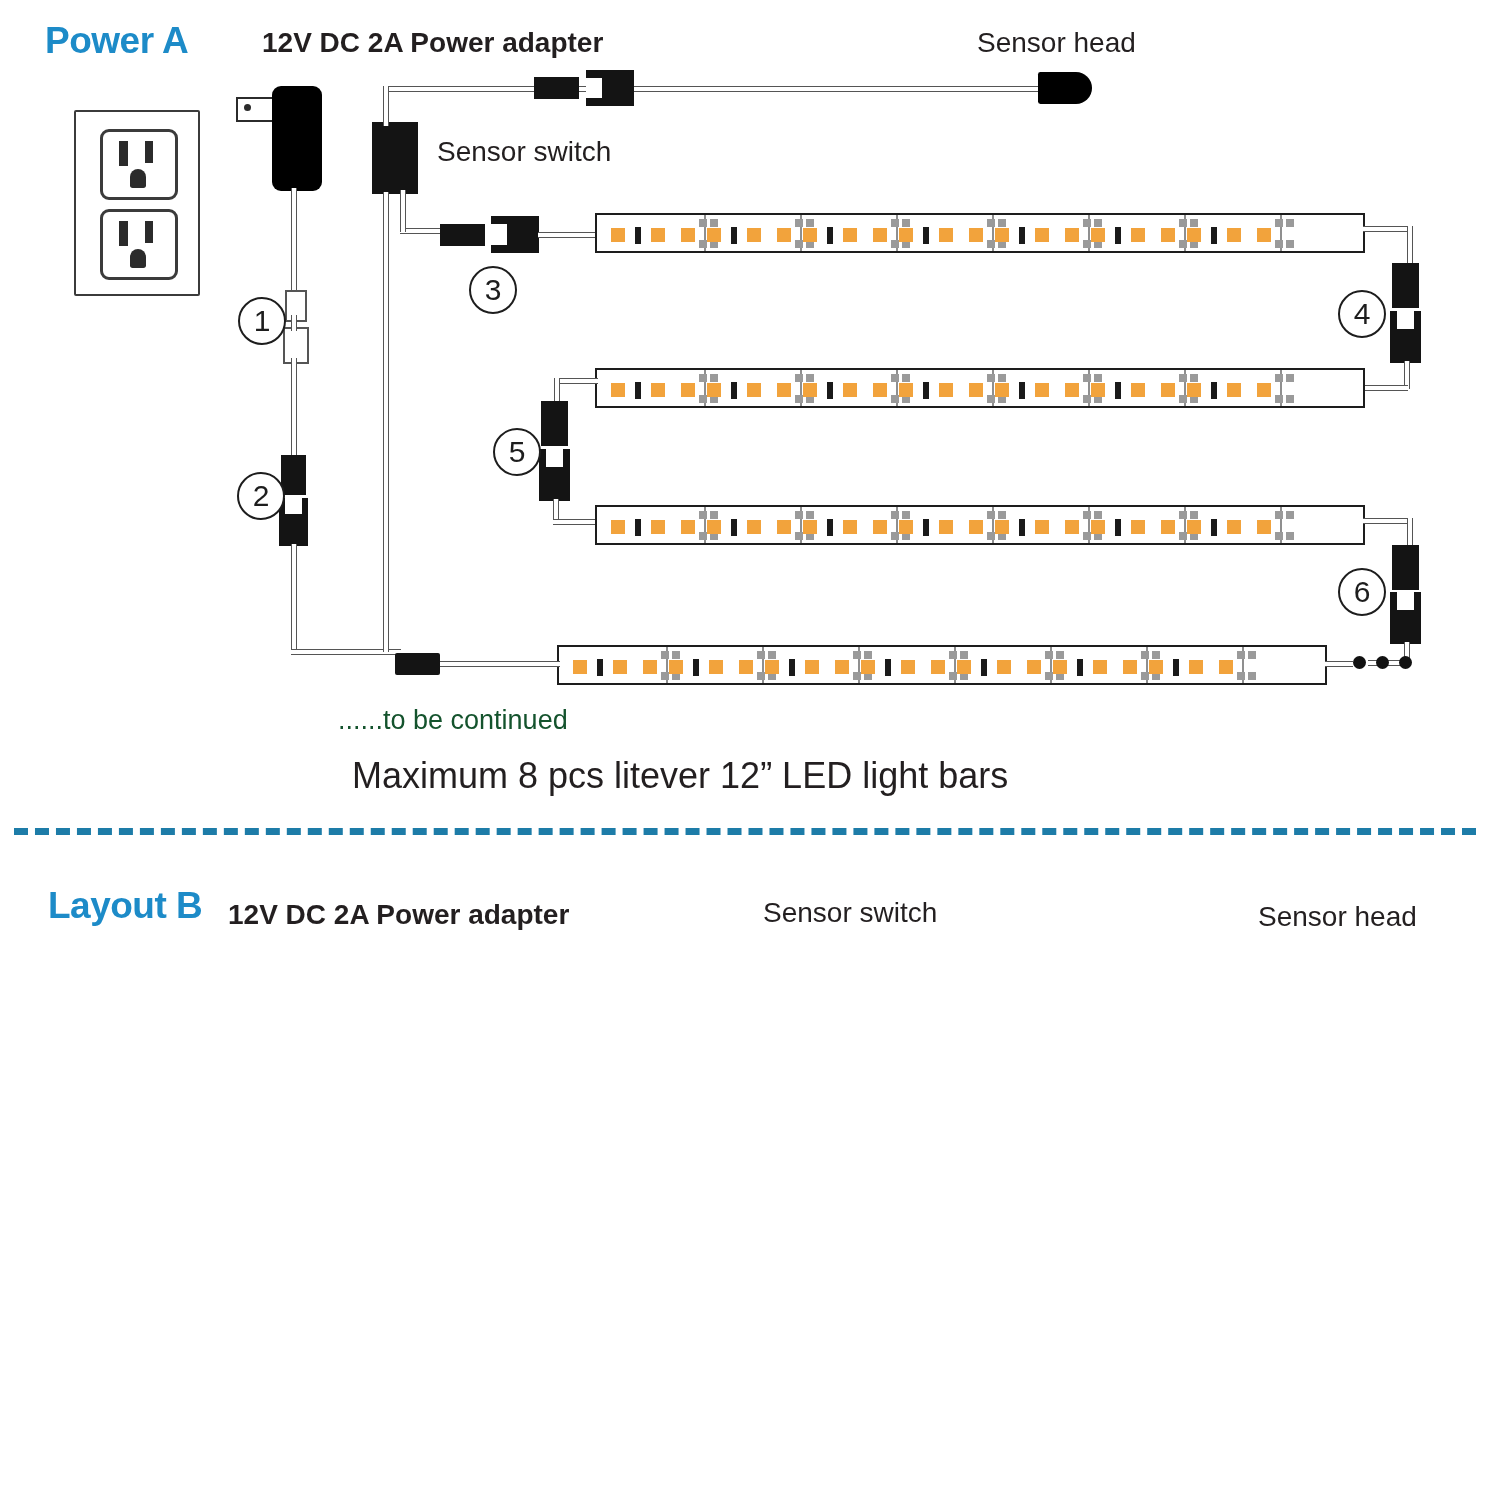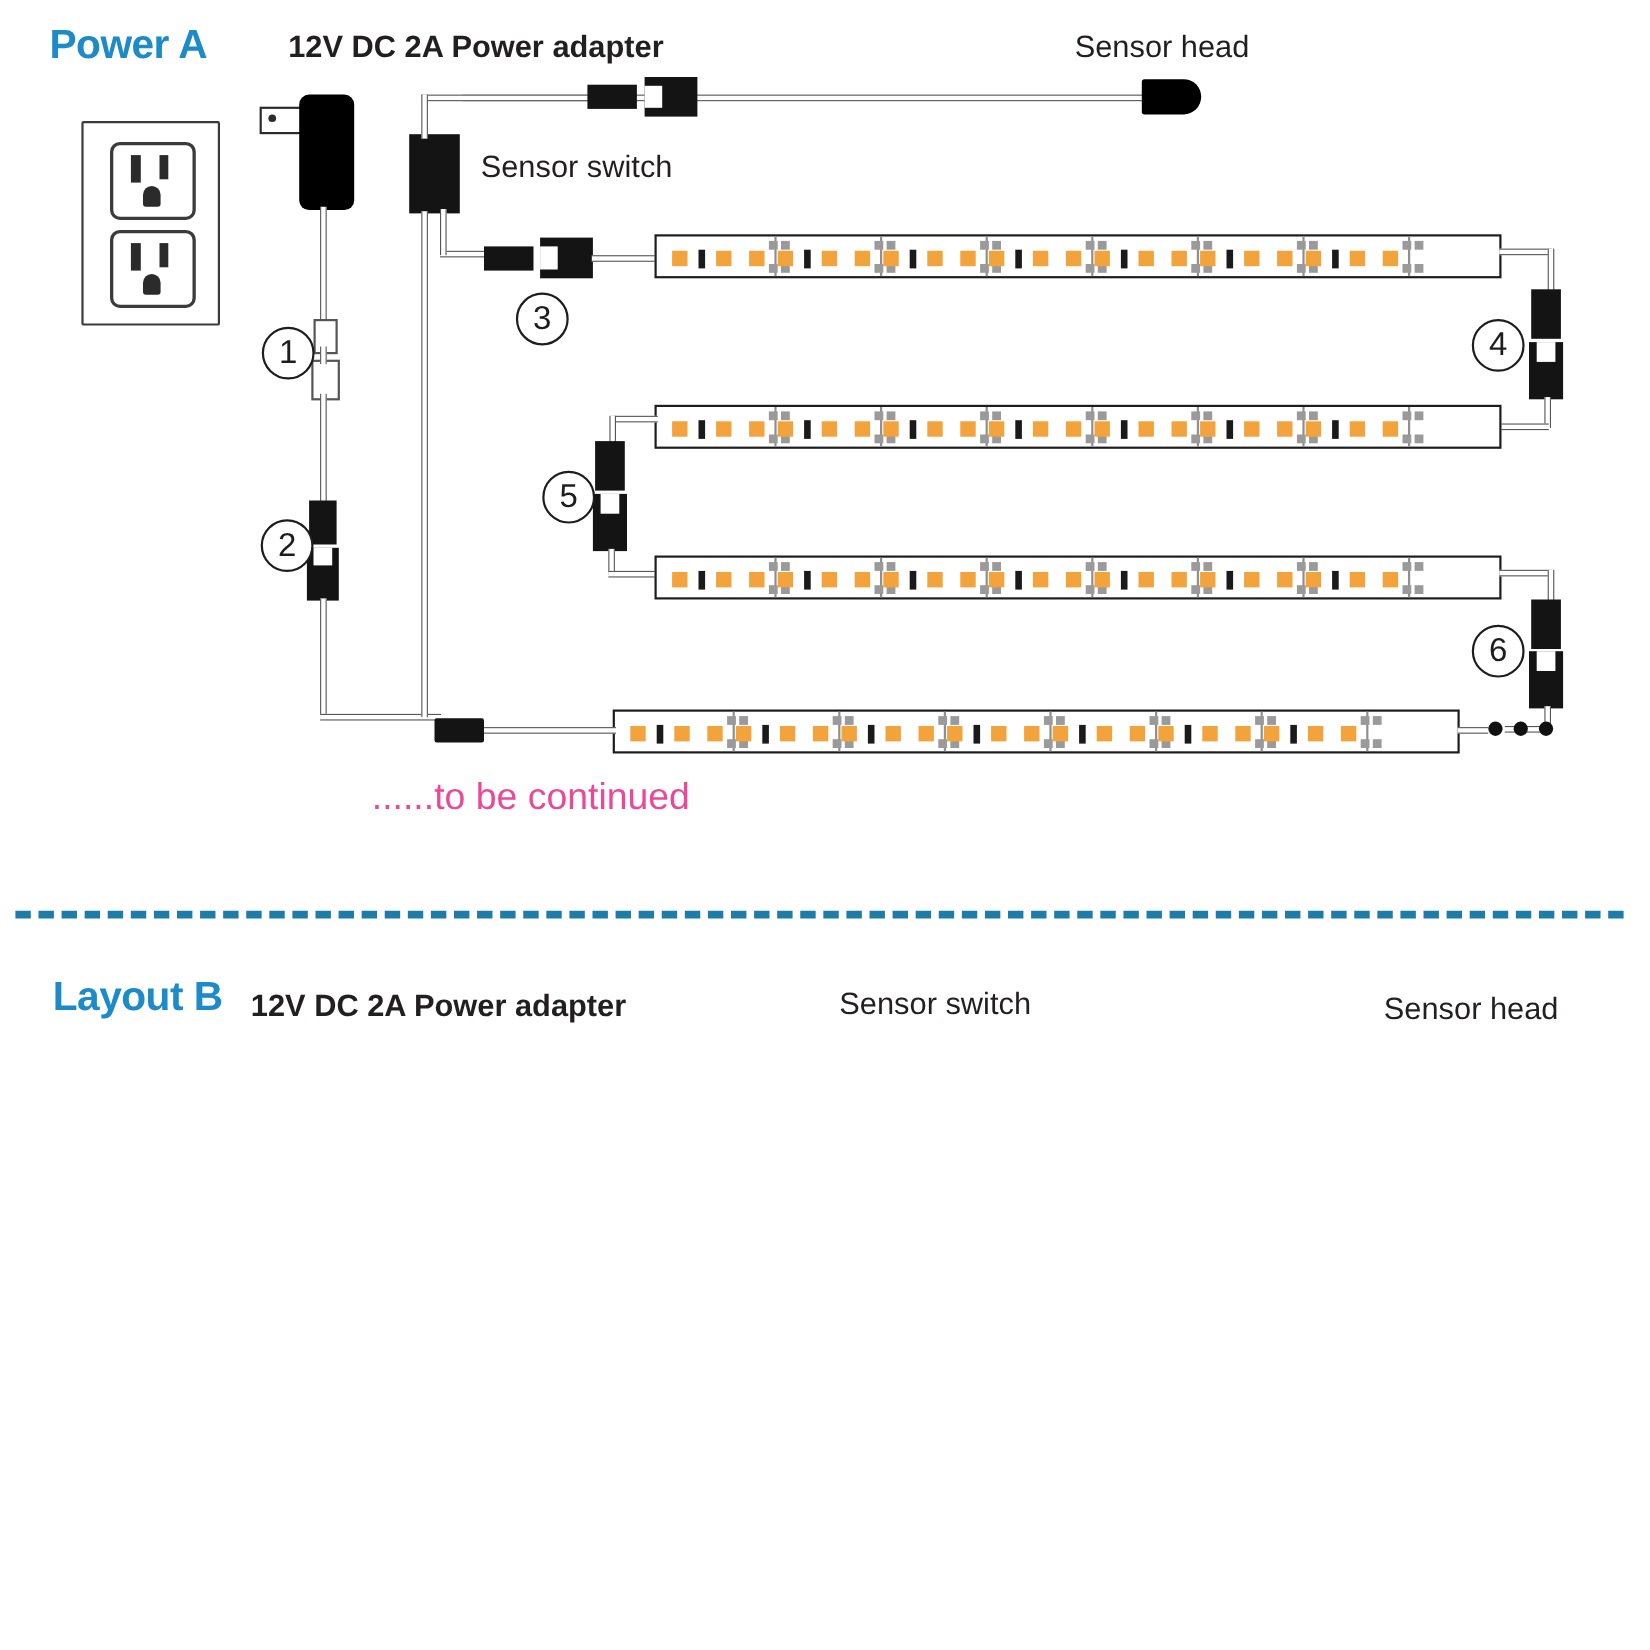--- a/index.html
+++ b/index.html
@@ -5,21 +5,21 @@
   html,body{margin:0;padding:0;background:#fff;}
   body{width:1500px;height:1500px;position:relative;
        font-family:"Liberation Sans", sans-serif;color:#231f20;overflow:hidden;}
 
   .abs{position:absolute;}
 
   
   .layout-title{font-weight:bold;font-size:37px;letter-spacing:-0.5px;}
   .lbl{font-size:28px;color:#231f20;white-space:nowrap;}
   .caption{font-size:36px;color:#231f20;white-space:nowrap;}
-  .tbc{font-size:34px;color:#ec4899;white-space:nowrap;}
+  .tbc{font-size:27px;color:#14532d;white-space:nowrap;}
 
   
   .outlet-plate{border:2px solid #3b3b3b;background:#fff;border-radius:2px;}
   .socket{position:absolute;border:3px solid #3b3b3b;border-radius:9px;background:#fff;}
   .slot-l,.slot-r{position:absolute;background:#2b2b2b;}
   .ground{position:absolute;background:#2b2b2b;border-radius:9px 9px 3px 3px;}
 
   
   .adapter-body{position:absolute;background:#000;border-radius:9px;}
   .adapter-prong{position:absolute;background:#fff;border:2px solid #2b2b2b;}
@@ -419,20 +419,21 @@
 
   <div class="wire-h" style="left:432px;top:661px;width:128px;"></div>
   <div class="blk-r" style="left:395px;top:653px;width:45px;height:22px;"></div>
 
   <div class="wire-h" style="left:1325px;top:661px;width:28px;"></div>
   <div class="dot3" style="left:1353px;top:656px;"></div>
   <div class="dot3" style="left:1376px;top:656px;"></div>
   <div class="dot3" style="left:1399px;top:656px;"></div>
 
   <div class="abs tbc" style="left:338px;top:705px;">......to be continued</div>
+  <div class="abs caption" style="left:352px;top:755px;">Maximum 8 pcs litever 12” LED light bars</div>
 </div>
 
 <div class="divider" style="left:14px;top:828px;width:1462px;"></div>
 
 <div class="abs" style="left:0;top:860px;width:1500px;height:640px;">
 
   <div class="abs layout-title" style="left:48px;top:25px;color:#1d8bc8;">Layout B</div>
 
   <div class="abs lbl" style="left:228px;top:39px;font-weight:bold;">12V DC 2A Power adapter</div>
 

